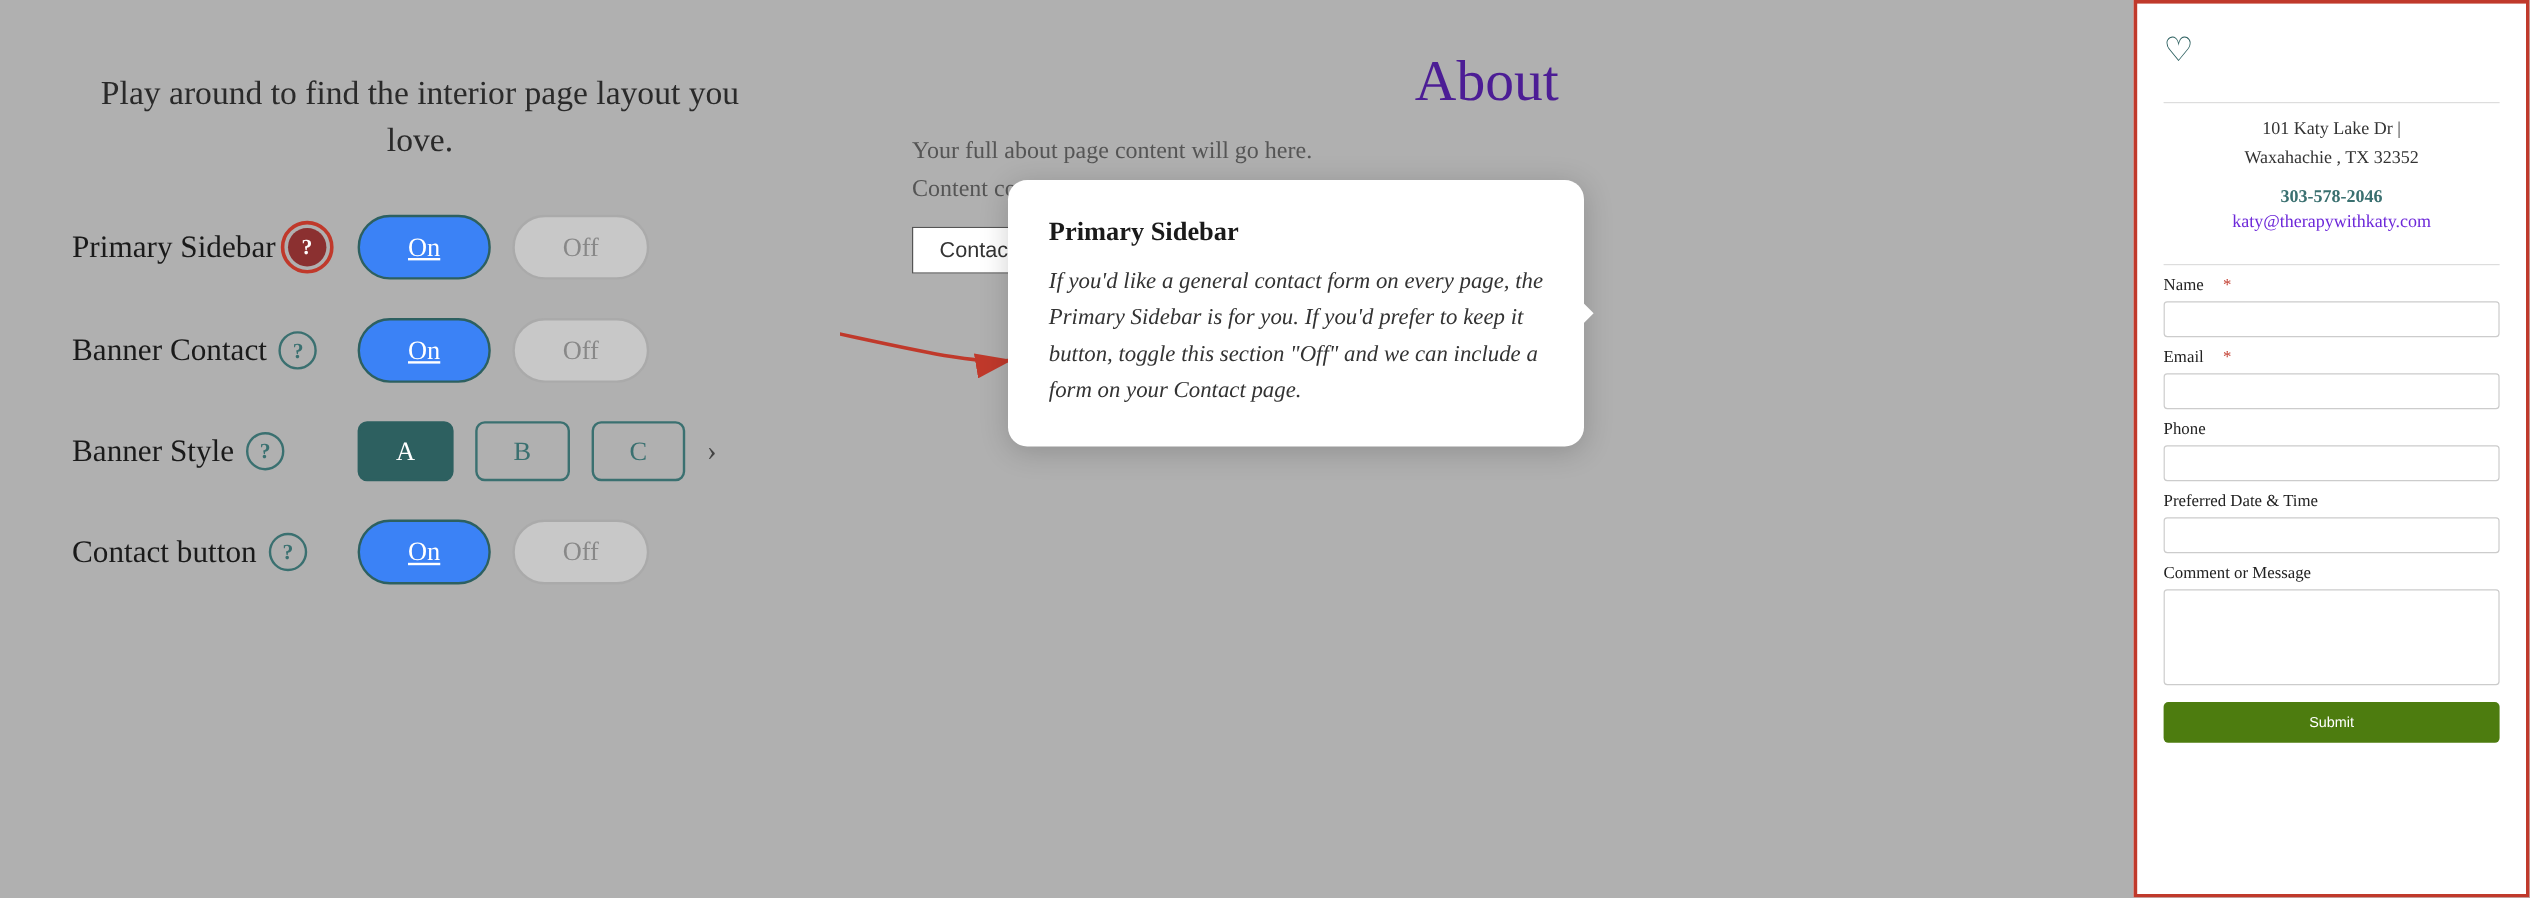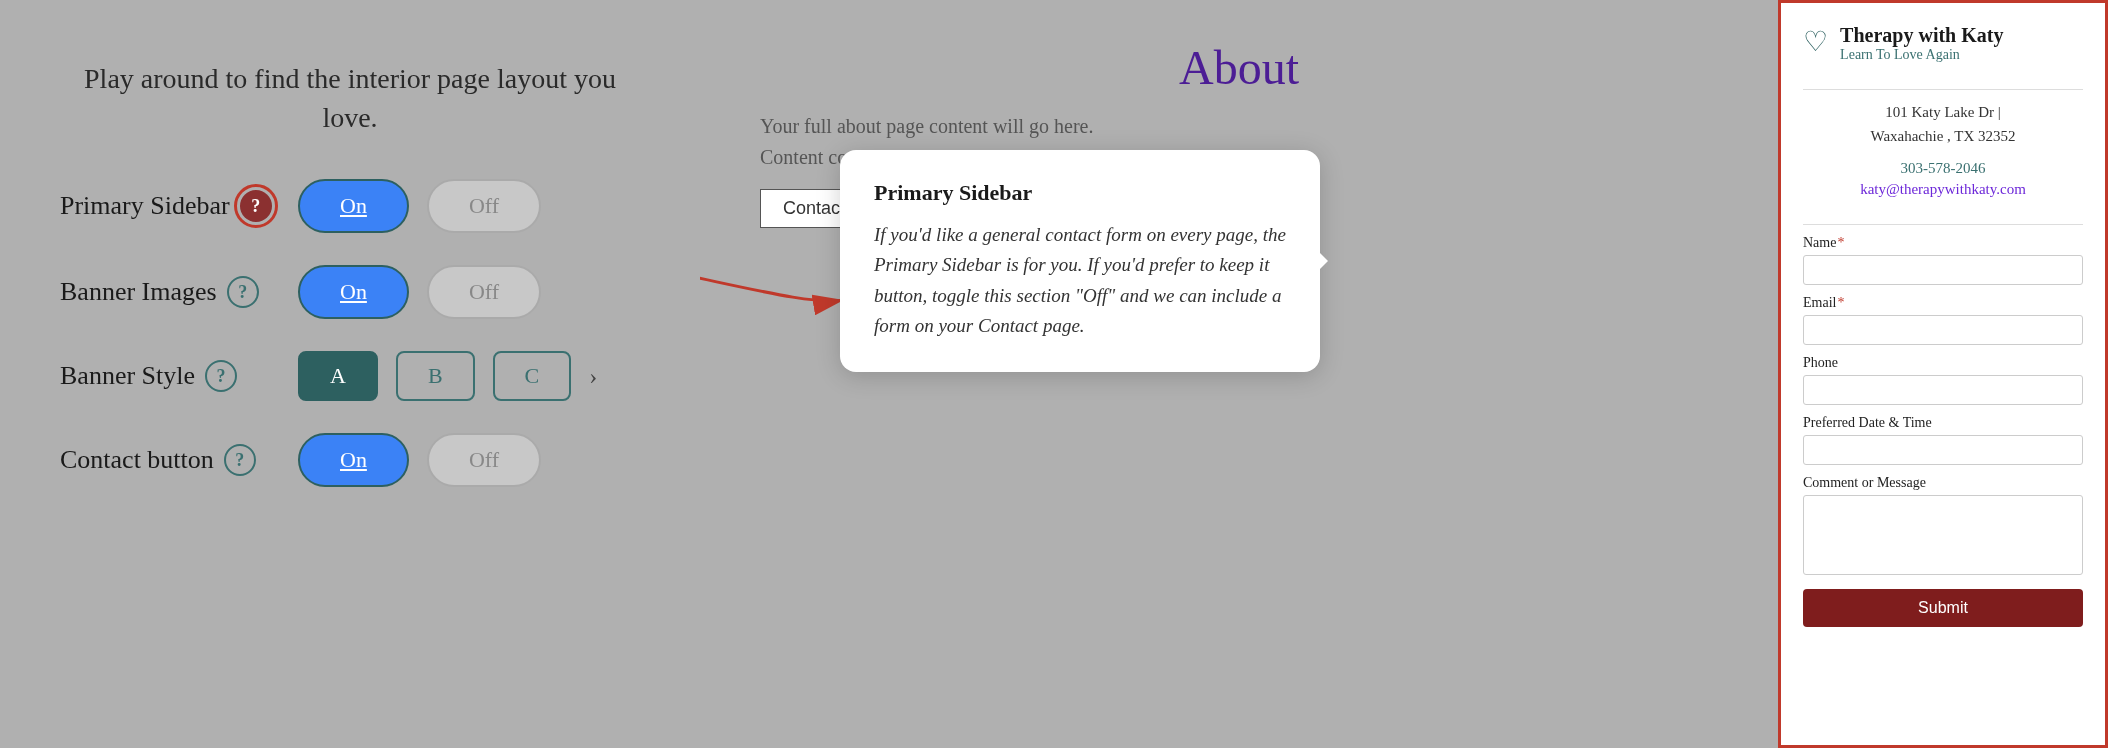--- a/index.html
+++ b/index.html
@@ -259,36 +259,37 @@
       color: #333;
       line-height: 1.6;
       margin-bottom: 12px;
     }
 
     .sidebar-phone {
       text-align: center;
       font-size: 15px;
       color: #3a7070;
       margin-bottom: 4px;
+      font-weight: bold;
     }
 
     .sidebar-email {
       text-align: center;
       font-size: 15px;
       color: #6d28d9;
       margin-bottom: 16px;
     }
 
     .form-label {
       font-size: 14px;
       color: #222;
       margin-bottom: 4px;
       display: flex;
       align-items: flex-end;
-      gap: 1px;
+      gap: 16px;
     }
 
     .required-star {
       color: #c0392b;
     }
 
     .form-input {
       width: 100%;
       border: 1px solid #ccc;
       border-radius: 3px;
@@ -304,25 +305,25 @@
       border-radius: 3px;
       padding: 6px 8px;
       font-size: 14px;
       margin-bottom: 14px;
       height: 80px;
       resize: none;
       outline: none;
     }
 
     .submit-btn {
-      background: #7f1d1d;
+      background: #4d7c0f;
       color: white;
       border: none;
       padding: 10px 22px;
-      font-size: 16px;
+      font-size: 12px;
       cursor: pointer;
       border-radius: 4px;
       width: 100%;
     }
 
     .divider {
       border: none;
       border-top: 1px solid #ddd;
       margin: 10px 0;
     }
@@ -337,21 +338,21 @@
     <span class="option-label">
       <span>Primary Sidebar</span>
       <span class="question-icon-highlighted">?</span>
     </span>
     <button class="toggle-btn active">On</button>
     <button class="toggle-btn inactive">Off</button>
   </div>
 
   <div class="option-row">
     <span class="option-label">
-      <span>Banner Images</span>
+      <span>Banner Contact</span>
       <span class="question-icon outlined">?</span>
     </span>
     <button class="toggle-btn active">On</button>
     <button class="toggle-btn inactive">Off</button>
   </div>
 
   <div class="option-row">
     <span class="option-label">
       <span>Banner Style</span>
       <span class="question-icon outlined">?</span>
@@ -391,24 +392,20 @@
         <polygon points="0 0, 10 3.5, 0 7" fill="#c0392b"></polygon>
       </marker>
     </defs>
     <path d="M -340,235 C -100,235 80,310 140,300" stroke="#c0392b" stroke-width="3" fill="none" marker-end="url(#arrowhead)"></path>
   </svg>
 </div>
 
 <div class="right-sidebar">
   <div class="sidebar-brand">
     <span class="heart-icon">♡</span>
-    <div>
-      <div class="brand-name">Therapy with Katy</div>
-      <div class="brand-tagline">Learn To Love Again</div>
-    </div>
   </div>
 
   <hr class="divider">
 
   <div class="sidebar-address">
     <div>101 Katy Lake Dr |</div>
     <div>Waxahachie , TX 32352</div>
   </div>
 
   <div class="sidebar-phone">303-578-2046</div>

